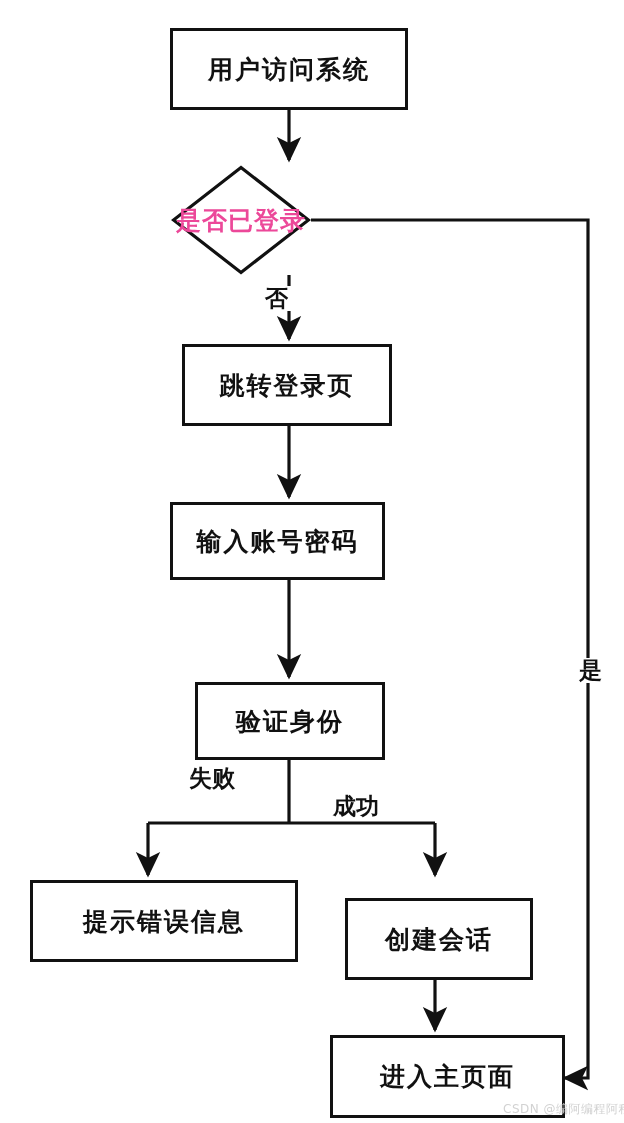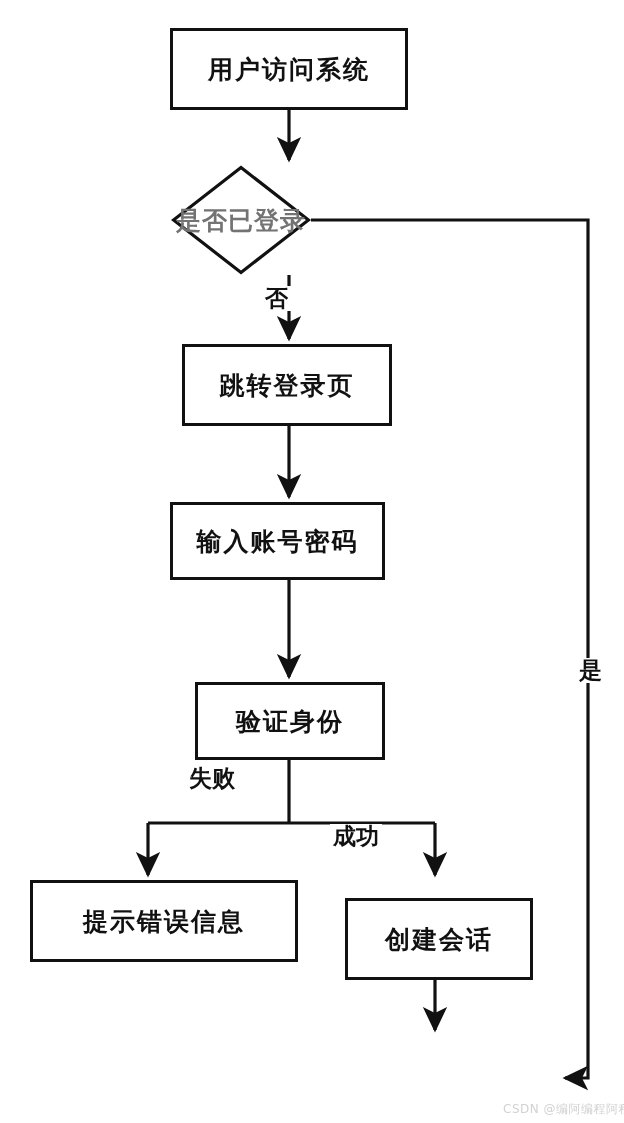--- a/index.html
+++ b/index.html
@@ -49,21 +49,21 @@
   .diamond-shape {
     position: absolute;
     left: 0; top: 0;
     width: 100%;
     height: 100%;
   }
   .diamond-wrap .label {
     position: relative;
     font-size: 25px;
     font-weight: 700;
-    color: #737373;
+    color: #ec4899;
     letter-spacing: 1px;
     white-space: nowrap;
     line-height: 1;
     z-index: 4;
   }
   .edge-label {
     position: absolute;
     font-size: 23px;
     font-weight: 700;
     color: #111111;
@@ -139,24 +139,27 @@
   </div>
 
   <div class="node" style="left:30px; top:880px; width:268px; height:82px;">
     <span class="label">提示错误信息</span>
   </div>
 
   <div class="node" style="left:345px; top:880px; width:188px; height:82px;margin-top:18px;">
     <span class="label">创建会话</span>
   </div>
 
+  <div class="node" style="left:330px; top:1035px; width:235px; height:83px;">
+    <span class="label">进入主页面</span>
+  </div>
 
   <span class="edge-label" style="left:262px; top:286px;">否</span>
 
   <span class="edge-label" style="left:576px; top:658px;">是</span>
 
   <span class="edge-label" style="left:186px; top:766px;">失败</span>
 
-  <span class="edge-label" style="left:330px; top:824px;text-align:center;">成功</span>
+  <span class="edge-label" style="left:330px; top:794px;text-align:center;">成功</span>
 
   <span class="watermark" style="left:503px; top:1101px;">CSDN @编阿编程阿程</span>
 
 </div>
 
 </body></html>

